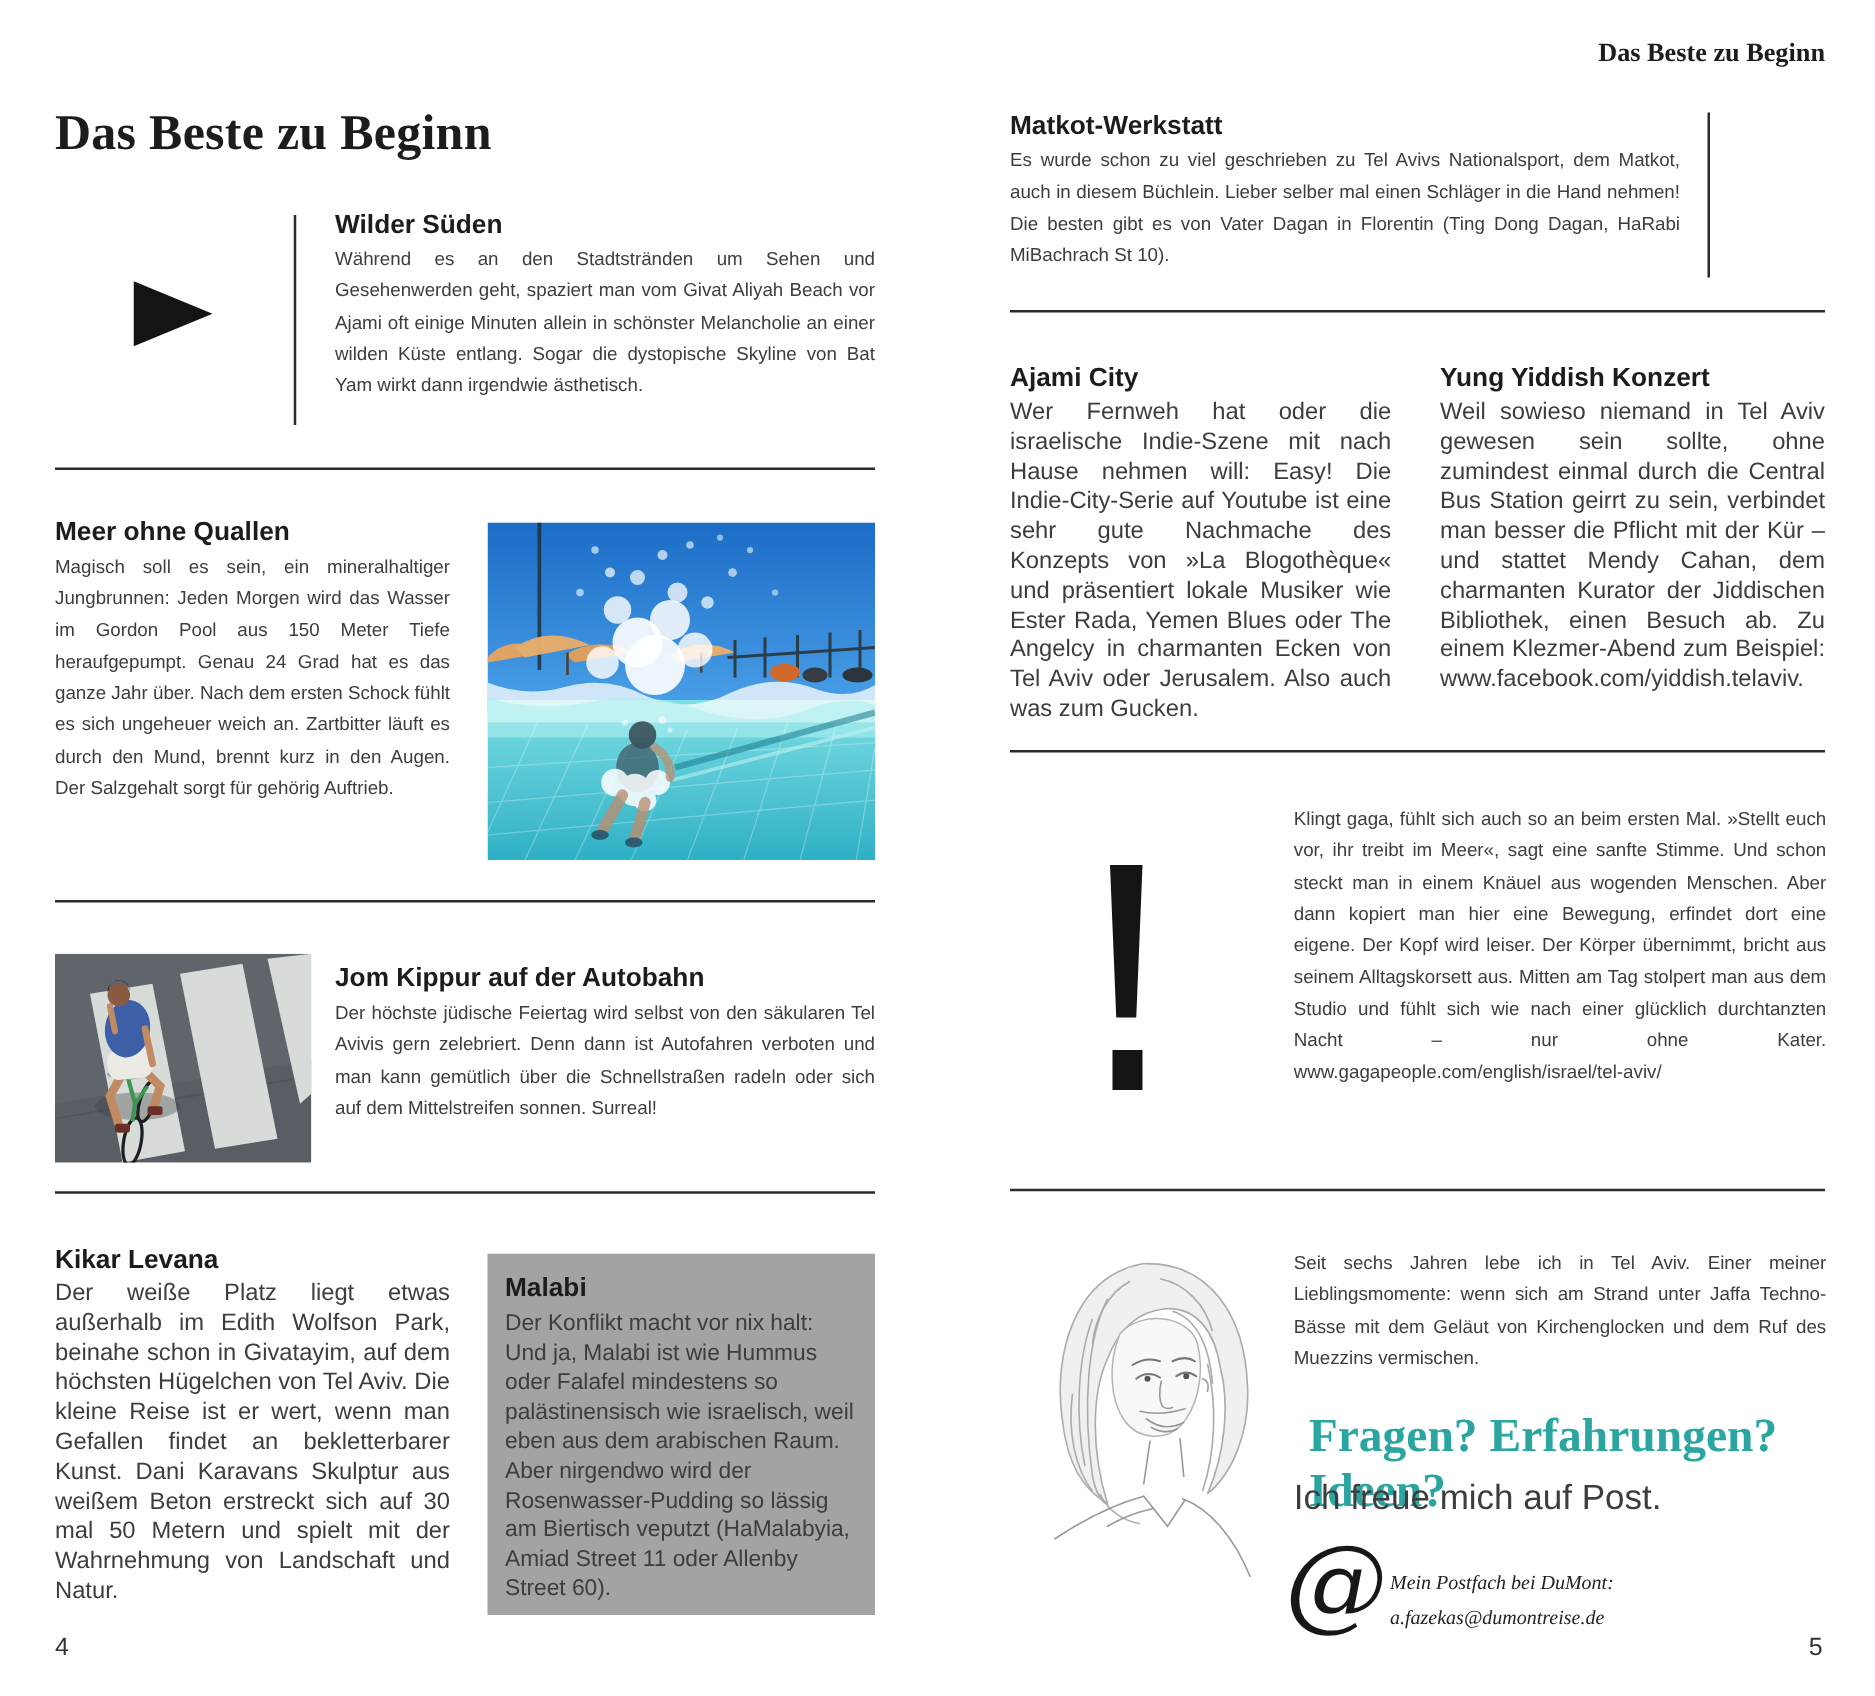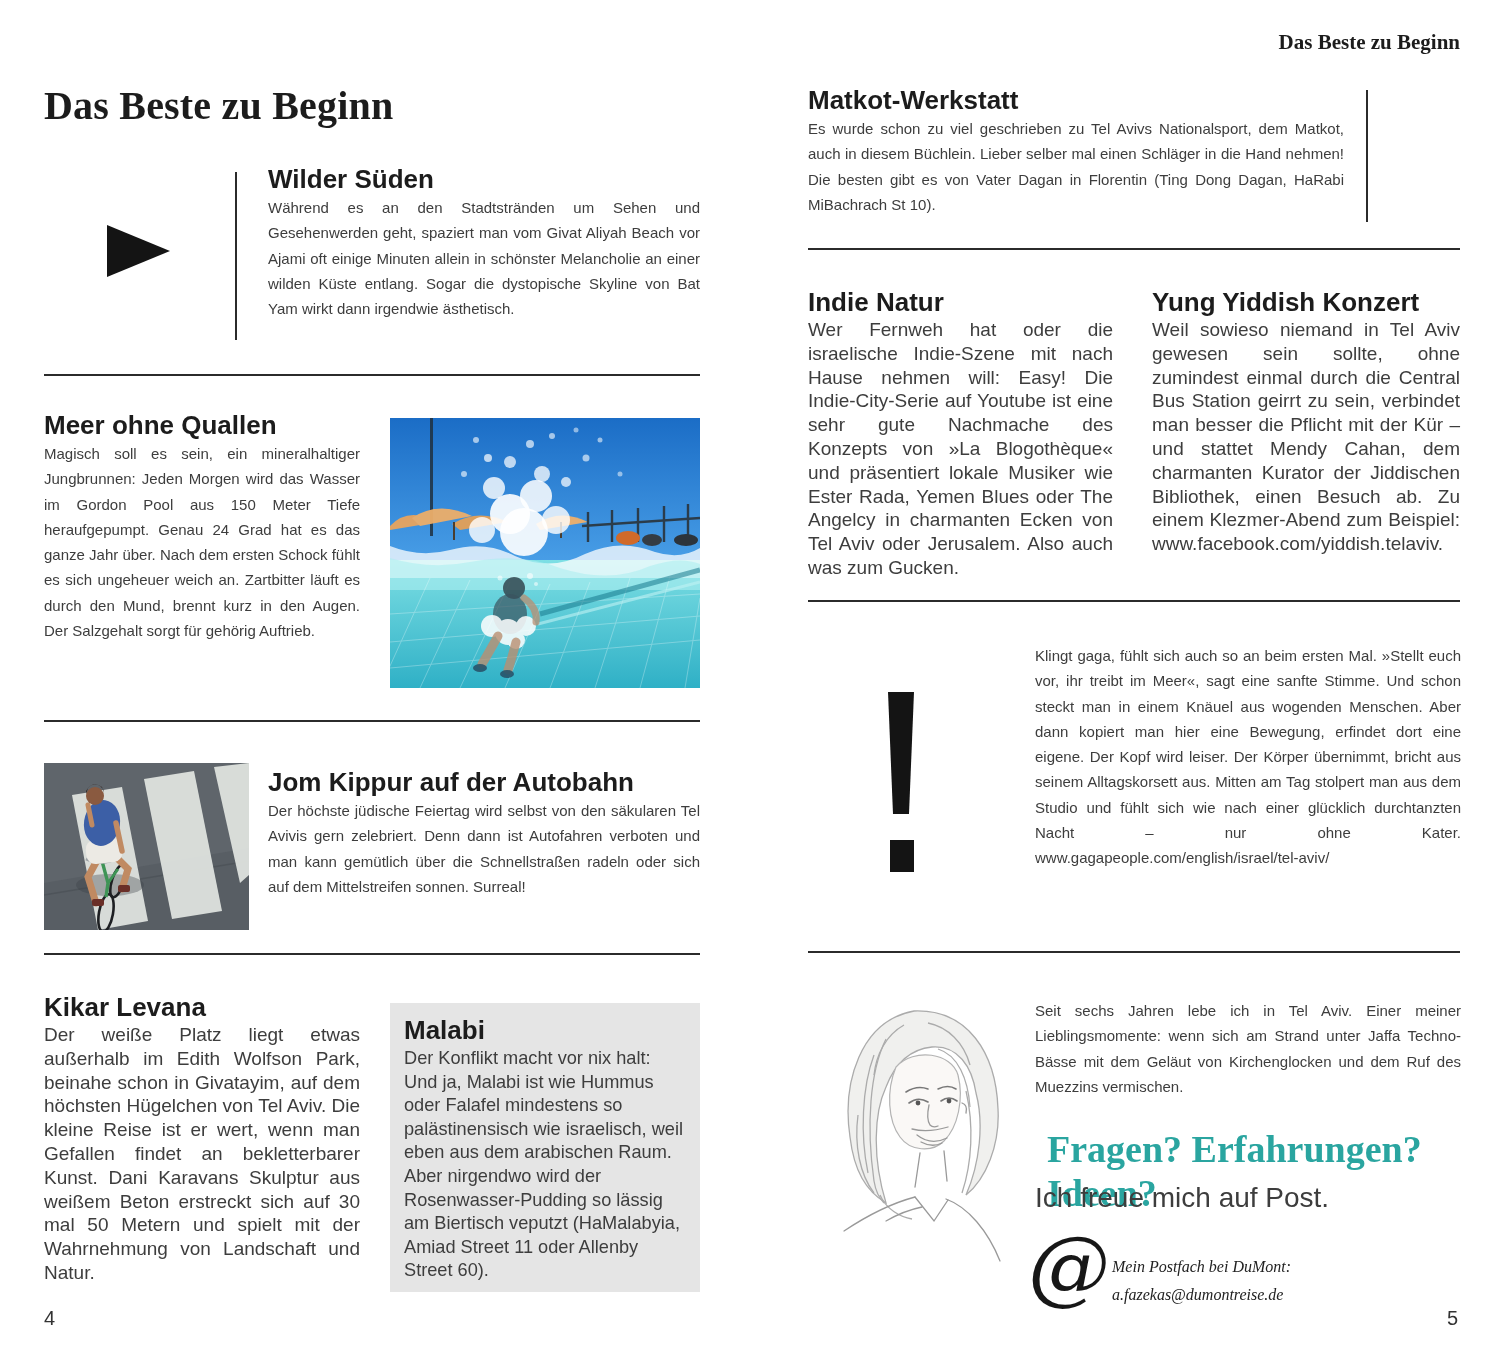--- a/index.html
+++ b/index.html
@@ -3,28 +3,28 @@
 <meta charset="utf-8">
 <style>
   html,body{margin:0;padding:0;background:#ffffff;}
   .spread{position:relative;width:1500px;height:1357px;background:#ffffff;overflow:hidden;
           font-family:"Liberation Sans","DejaVu Sans",sans-serif;color:#3d3d3d;}
   .abs{position:absolute;}
   h1.book-title{margin:0;font-family:"Liberation Serif","DejaVu Serif",serif;font-weight:700;
           font-size:40px;letter-spacing:.2px;color:#1c1c1c;}
   .running-header{font-family:"Liberation Serif","DejaVu Serif",serif;font-weight:700;
           font-size:21px;color:#1c1c1c;text-align:right;}
-  h3.sec{margin:0 0 3px 0;font-size:26px;font-weight:700;color:#1c1c1c;line-height:25px;}
+  h3.sec{margin:0 0 3px 0;font-size:21px;font-weight:700;color:#1c1c1c;line-height:25px;}
   p.body{margin:0;font-size:15px;line-height:25.3px;text-align:justify;color:#3d3d3d;}
   p.body.small{font-size:19px;line-height:23.8px;}
   .rule{height:2px;background:#2b2b2b;}
   .vbar{width:2px;background:#2b2b2b;}
   .tri{width:0;height:0;border-top:26px solid transparent;border-bottom:26px solid transparent;
        border-left:63px solid #141414;}
-  .malabi{background:#e5e5e5;padding:15px 14px;box-sizing:border-box;}
+  .malabi{background:#a3a3a3;padding:15px 14px;box-sizing:border-box;}
   .malabi h3.sec{margin-bottom:4px;}
   .malabi p.body{text-align:left;font-size:18.2px;line-height:23.6px;}
   .teal-head{margin:12px;font-family:"Liberation Serif","DejaVu Serif",serif;font-weight:600;
        font-size:38px;color:#2aa5a0;}
   .post-line{margin:0;font-size:28px;color:#3d3d3d;}
   .at-glyph{font-family:"DejaVu Serif","Liberation Serif",serif;font-style:italic;
        font-size:82px;line-height:70px;color:#171717;}
   .mail-lines{font-family:"Liberation Serif","DejaVu Serif",serif;font-style:italic;
        font-size:16px;line-height:28px;color:#222;margin-top:11px;}
   .pagenum{font-size:20px;color:#333;}
@@ -205,21 +205,21 @@
 
   <div class="abs" style="left:808px;top:88px;width:536px;">
     <h3 class="sec">Matkot-Werkstatt</h3>
     <p class="body">Es wurde schon zu viel geschrieben zu Tel Avivs Nationalsport, dem Matkot, auch in diesem Büchlein. Lieber selber mal einen Schläger in die Hand nehmen! Die besten gibt es von Vater Dagan in Florentin (Ting Dong Dagan, HaRabi MiBachrach St 10).</p>
   </div>
   <div class="vbar abs" style="left:1366px;top:90px;height:132px;"></div>
 
   <div class="rule abs" style="left:808px;top:248px;width:652px;"></div>
 
   <div class="abs" style="left:808px;top:290px;width:305px;">
-    <h3 class="sec">Indie Natur</h3>
+    <h3 class="sec">Ajami City</h3>
     <p class="body small">Wer Fernweh hat oder die israelische Indie-Szene mit nach Hause nehmen will: Easy! Die Indie-City-Serie auf Youtube ist eine sehr gute Nachmache des Konzepts von »La Blogothèque« und präsentiert lokale Musiker wie Ester Rada, Yemen Blues oder The Angelcy in charmanten Ecken von Tel Aviv oder Jerusalem. Also auch was zum Gucken.</p>
   </div>
   <div class="abs" style="left:1152px;top:290px;width:308px;">
     <h3 class="sec">Yung Yiddish Konzert</h3>
     <p class="body small">Weil sowieso niemand in Tel Aviv gewesen sein sollte, ohne zumindest einmal durch die Central Bus Station geirrt zu sein, verbindet man besser die Pflicht mit der Kür – und stattet Mendy Cahan, dem charmanten Kurator der Jiddischen Bibliothek, einen Besuch ab. Zu einem Klezmer-Abend zum Beispiel: www.facebook.com/yiddish.telaviv.</p>
   </div>
 
   <div class="rule abs" style="left:808px;top:600px;width:652px;"></div>
 
   <div class="abs" style="left:884px;top:692px;">

